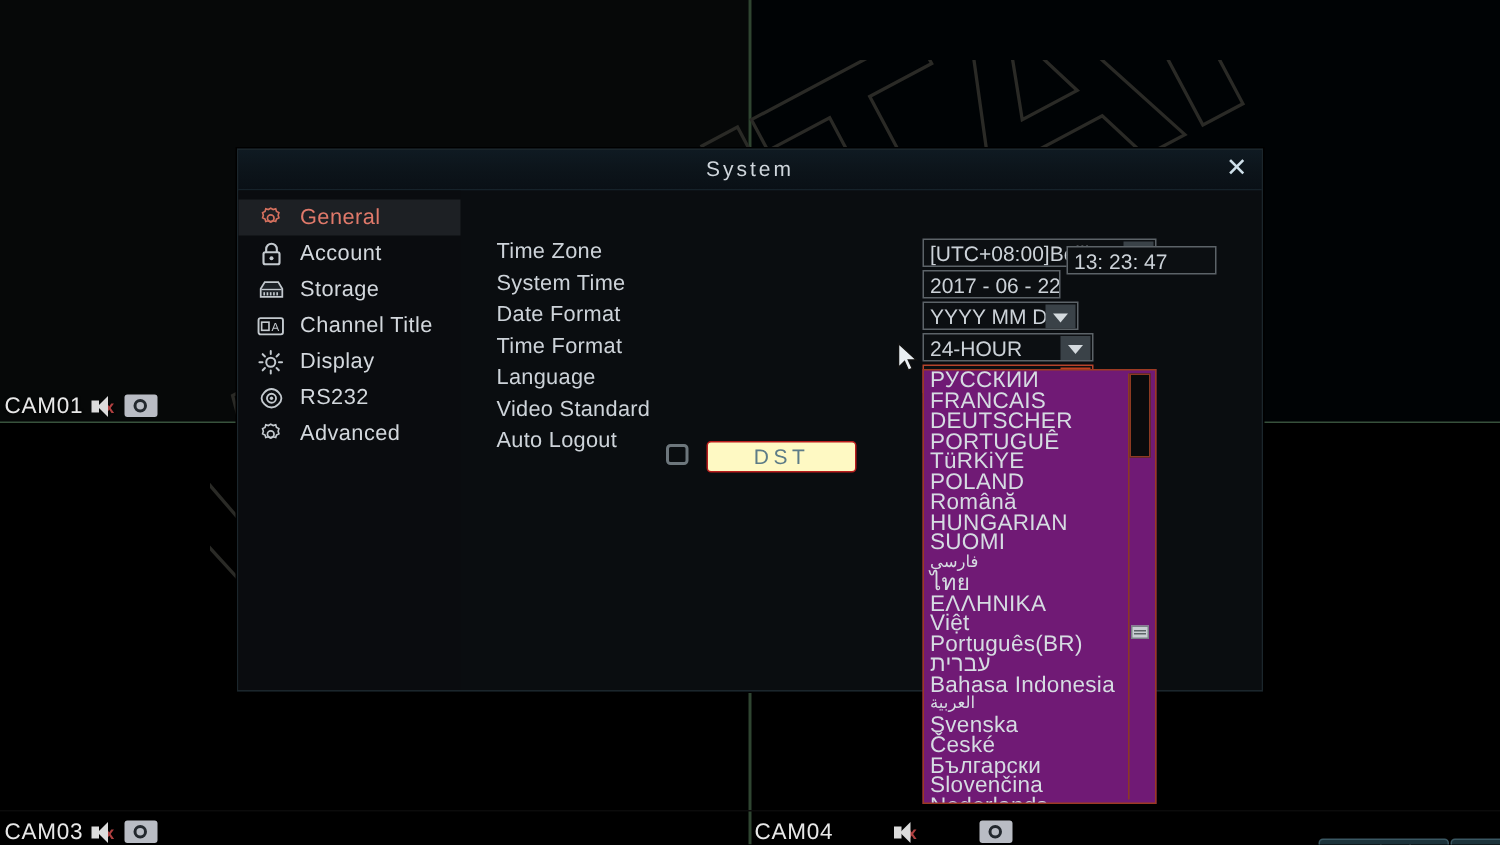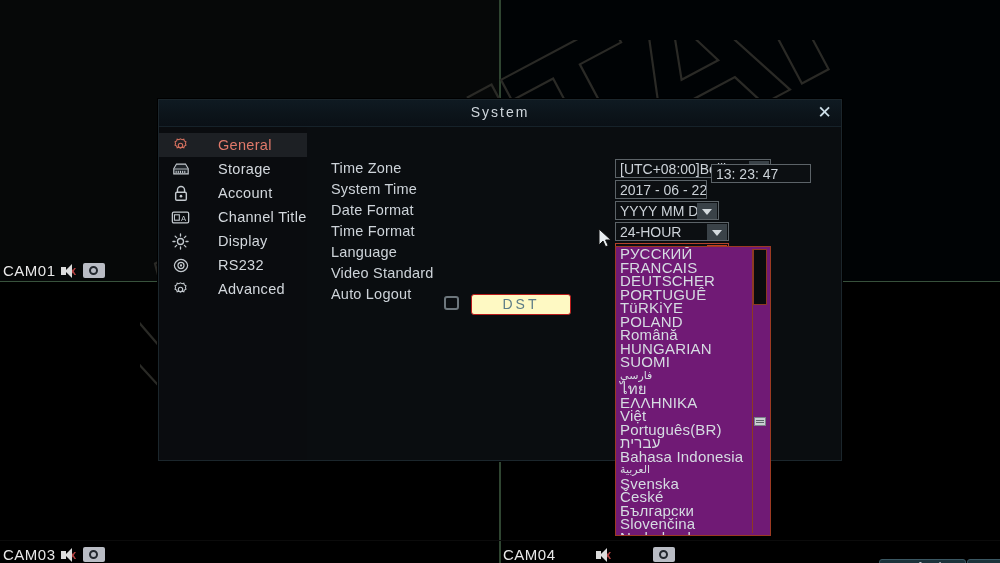--- a/index.html
+++ b/index.html
@@ -84,21 +84,21 @@
     color:#cfe0ea;font-size:17px;line-height:17px;text-align:center;cursor:pointer;
     font-family:"DejaVu Sans",sans-serif;
   }
   #body{position:relative;height:333px;background:#0a0d10;}
 
   
   #sidebar{
     position:absolute;left:0;top:0;width:148px;height:333px;background:#0a0c0f;
   }
   .navitem{
-    height:24px;display:flex;align-items:center;padding-left:12px;gap:28px;cursor:pointer;
+    height:24px;display:flex;align-items:center;padding-left:12px;gap:10px;cursor:pointer;
     color:#d3d8dd;font-size:14.5px;letter-spacing:.3px;
   }
   .navitem.sel{background:#1d2024;color:#e0796a;}
   .navitem.sel .nlbl{color:#e0796a;}
   .nlbl{line-height:24px;}
   .nico{width:19px;height:19px;display:inline-flex;align-items:center;justify-content:center;flex:0 0 19px;}
   .nico svg{display:block;}
 
   
   #form{position:absolute;left:160px;top:0;width:520px;height:333px;}
@@ -228,48 +228,48 @@
     <div id="sidebar">
 
       <div class="navitem sel" style="margin-top:6px">
         <span class="nico">
           <svg width="17" height="17" viewBox="0 0 20 20">
             <path d="M10 2.2l1.9 1 2-.6.6 2 1.9 1-.6 2 .6 2-1.9 1-.6 2-2-.6-1.9 1-1.9-1-2 .6-.6-2-1.9-1 .6-2-.6-2 1.9-1 .6-2 2 .6z" fill="none" stroke="#d4705e" stroke-width="1.3"></path>
             <circle cx="10" cy="10" r="2.6" fill="none" stroke="#d4705e" stroke-width="1.3"></circle>
           </svg>
         </span>
         <span class="nlbl">General</span>
+      </div>
+
+      <div class="navitem">
+        <span class="nico">
+          <svg width="16" height="17" viewBox="0 0 18 19">
+            <path d="M5 8V5.6a4 4 0 0 1 8 0V8" fill="none" stroke="#c3c9ce" stroke-width="1.6"></path>
+            <rect x="3" y="8" width="12" height="9" rx="1.4" fill="none" stroke="#c3c9ce" stroke-width="1.6"></rect>
+            <circle cx="9" cy="12.5" r="1.5" fill="#c3c9ce"></circle>
+          </svg>
+        </span>
+        <span class="nlbl">Account</span>
       </div>
 
       <div class="navitem">
         <span class="nico">
           <svg width="18" height="14" viewBox="0 0 20 15">
             <path d="M2 13V7l3-5h10l3 5v6z" fill="#1c2126" stroke="#c3c9ce" stroke-width="1.3"></path>
             <path d="M2.5 7.5h15" stroke="#c3c9ce" stroke-width="1"></path>
             <g fill="#c3c9ce">
                 <rect x="4" y="9.5" width="1.2" height="2.4"></rect>
                 <rect x="6.4" y="9.5" width="1.2" height="2.4"></rect>
                 <rect x="8.8" y="9.5" width="1.2" height="2.4"></rect>
                 <rect x="11.2" y="9.5" width="1.2" height="2.4"></rect>
                 <rect x="13.6" y="9.5" width="1.2" height="2.4"></rect>
               </g>
           </svg>
         </span>
         <span class="nlbl">Storage</span>
-      </div>
-
-      <div class="navitem">
-        <span class="nico">
-          <svg width="16" height="17" viewBox="0 0 18 19">
-            <path d="M5 8V5.6a4 4 0 0 1 8 0V8" fill="none" stroke="#c3c9ce" stroke-width="1.6"></path>
-            <rect x="3" y="8" width="12" height="9" rx="1.4" fill="none" stroke="#c3c9ce" stroke-width="1.6"></rect>
-            <circle cx="9" cy="12.5" r="1.5" fill="#c3c9ce"></circle>
-          </svg>
-        </span>
-        <span class="nlbl">Account</span>
       </div>
 
       <div class="navitem">
         <span class="nico">
           <svg width="19" height="15" viewBox="0 0 21 16">
             <rect x="1.5" y="2" width="18" height="12" rx="1.5" fill="none" stroke="#c3c9ce" stroke-width="1.4"></rect>
             <rect x="3.8" y="5" width="5.4" height="6" fill="none" stroke="#c3c9ce" stroke-width="1.2"></rect>
             <text x="11" y="11.8" font-family="Liberation Sans" font-size="8.5" fill="#c3c9ce">A</text>
           </svg>
         </span>

